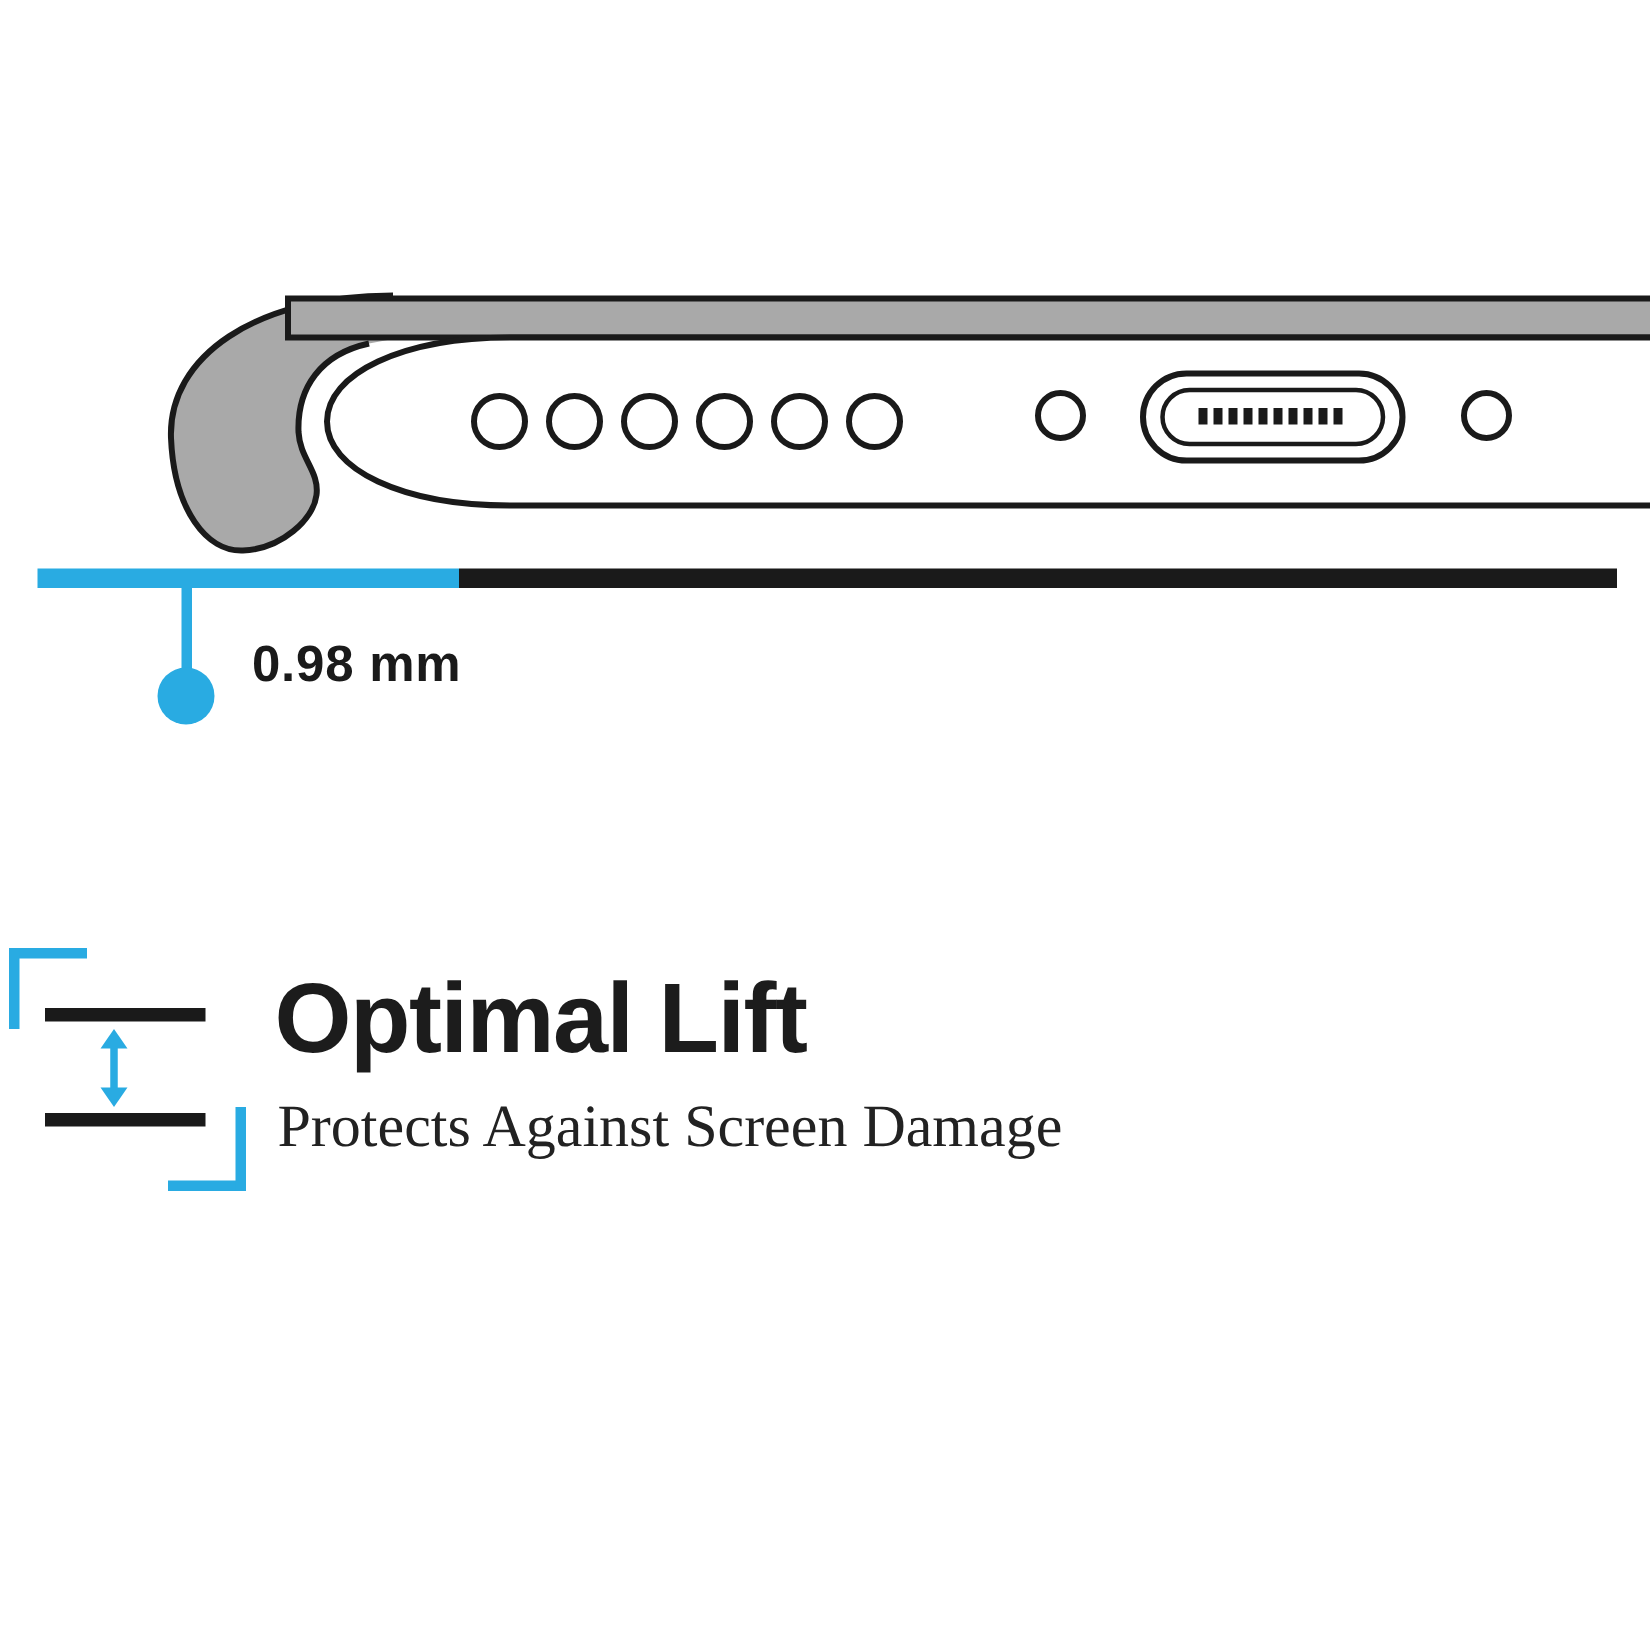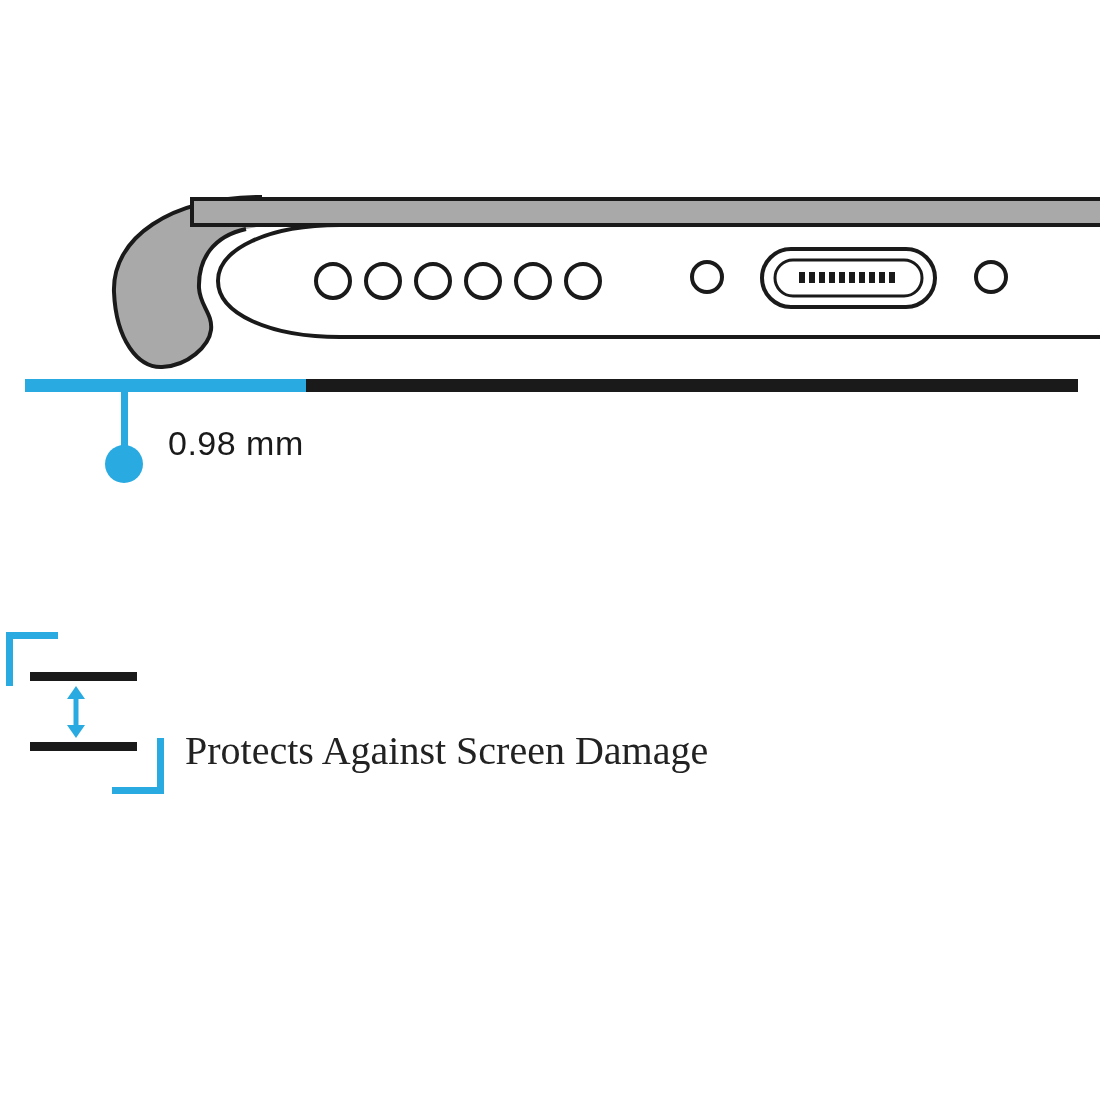--- a/index.html
+++ b/index.html
@@ -22,21 +22,21 @@
   .hole       { fill:#ffffff; stroke:var(--ink,#1a1a1a); stroke-width:4; }
   .thin       { stroke-width:3; }
   .pins rect  { fill:var(--ink,#1a1a1a); }
   .accent-fill   { fill:var(--accent,#29ABE2); }
   .ink-fill      { fill:var(--ink,#1a1a1a); }
   .accent-stroke { stroke:var(--accent,#29ABE2); stroke-width:5; }
 
   
   .measurement-label {
     left:168px; top:424px;
-    font-size:34px; font-weight:normal;
+    font-size:34px; font-weight:bold;
     color:var(--ink,#1a1a1a);
     letter-spacing:0.5px;
   }
 
   
   .lift-icon { left:6px; top:628px; width:165px; height:172px; }
   .bracket-tl {
     position:absolute; left:0; top:4px; width:52px; height:54px;
     border-top:7px solid var(--accent,#29ABE2);
     border-left:7px solid var(--accent,#29ABE2);
@@ -126,16 +126,17 @@
     <div class="bar bar-top"></div>
     <svg class="lift-arrow" width="36" height="54" viewBox="0 0 36 54">
       <line class="accent-stroke" x1="18" y1="12" x2="18" y2="42"></line>
       <polygon class="accent-fill" points="18,1 9,14 27,14"></polygon>
       <polygon class="accent-fill" points="18,53 9,40 27,40"></polygon>
     </svg>
     <div class="bar bar-bottom"></div>
     <div class="bracket-br"></div>
   </div>
 
+  <div class="abs feature-title">Optimal Lift</div>
 
   <div class="abs feature-subtitle">Protects Against Screen Damage</div>
 
 </div>
 
 </body></html>

